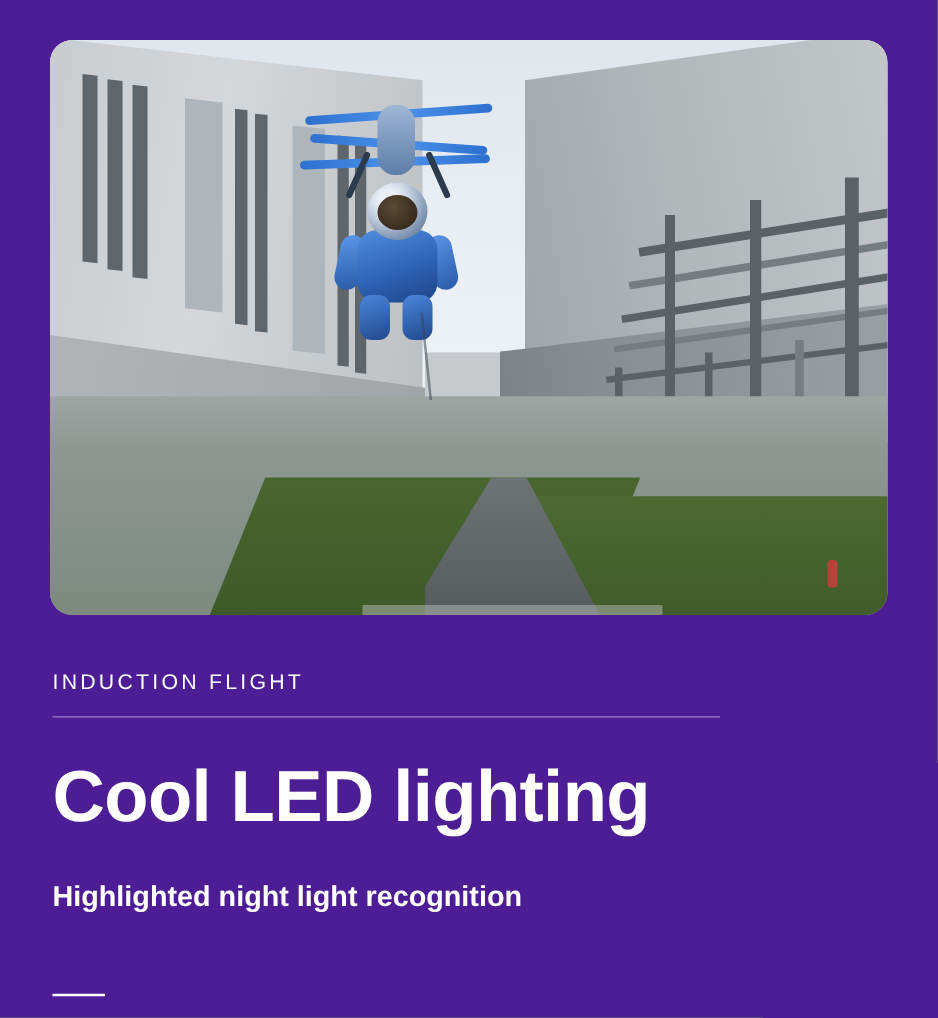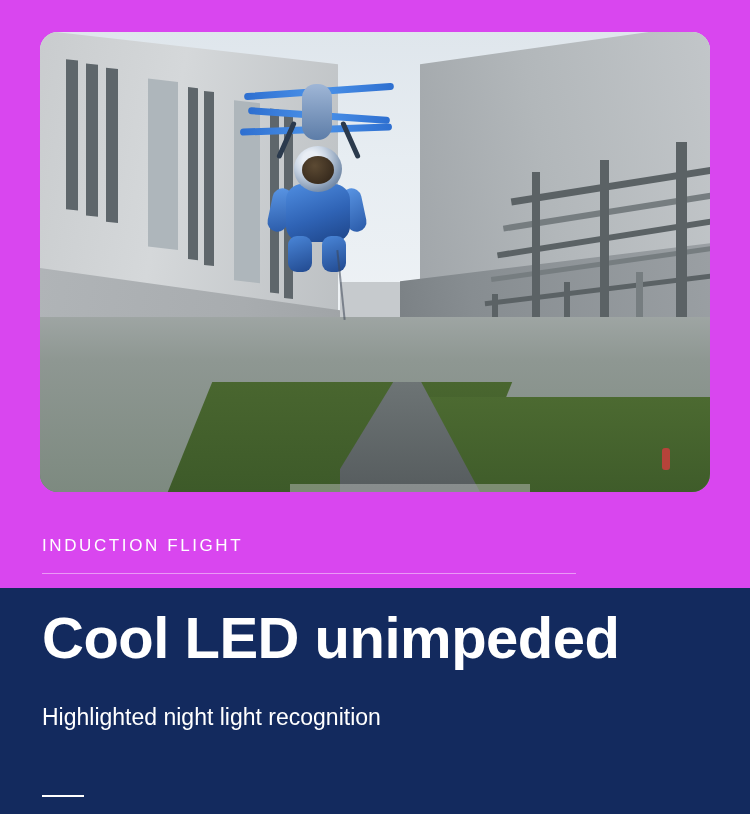--- a/index.html
+++ b/index.html
@@ -9,22 +9,22 @@
   body {
     width: 750px;
     height: 814px;
     background: #132a5e;
     font-family: "Liberation Sans", sans-serif;
     overflow: hidden;
   }
   .page {
     position: relative;
     width: 750px;
-    height: 588px;
-    background: #d946ef;
+    height: 814px;
+    background: #4c1d95;
     box-sizing: border-box;
   }
 
   
   .photo-frame {
     position: absolute;
     left: 40px;
     top: 32px;
     width: 670px;
     height: 460px;
@@ -260,21 +260,21 @@
     font-weight: 700;
     letter-spacing: -0.5px;
     line-height: 1.05;
   }
   .sub1 {
     position: absolute;
     left: 42px;
     top: 704px;
     color: #ffffff;
     font-size: 23px;
-    font-weight: 400;
+    font-weight: 700;
   }
   .sub2 {
     position: absolute;
     left: 42px;
     top: 742px;
     color: #ffffff;
     font-size: 23px;
     font-weight: 700;
   }
   .bottom-dash {
@@ -363,17 +363,17 @@
         <div class="head"></div>
         <div class="visor"></div>
         <div class="tether"></div>
       </div>
 
     </div>
   </div>
 
   <div class="eyebrow">INDUCTION FLIGHT</div>
   <div class="rule"></div>
-  <div class="headline">Cool LED unimpeded</div>
+  <div class="headline">Cool LED lighting</div>
   <div class="sub1">Highlighted night light recognition</div>
   <div class="bottom-dash"></div>
 
 </div>
 
 </body></html>

